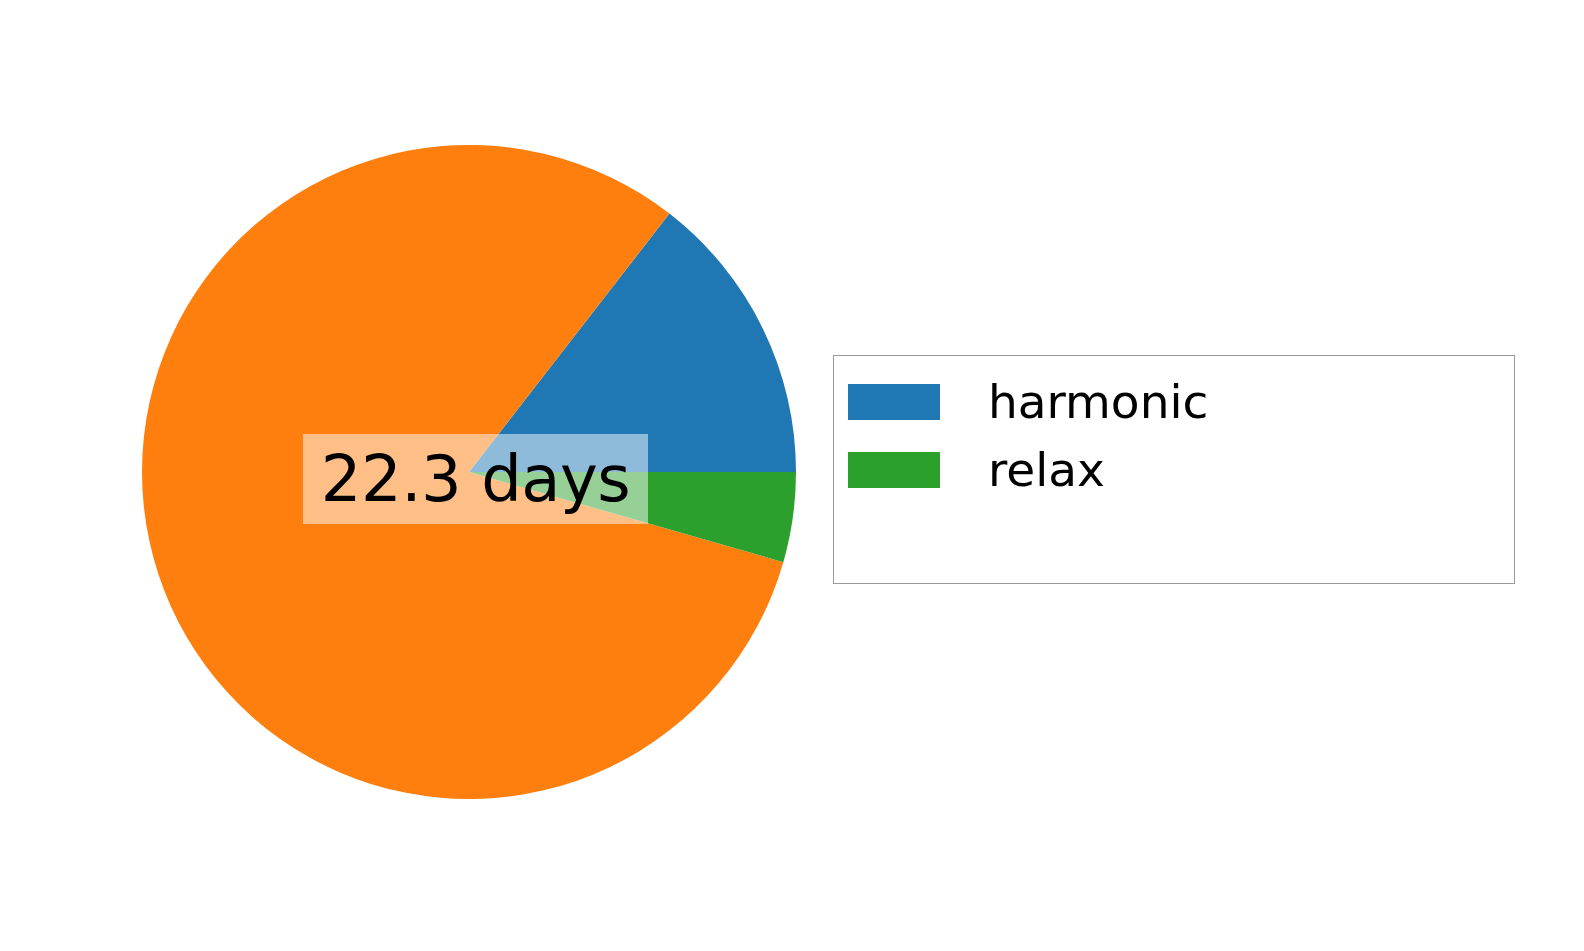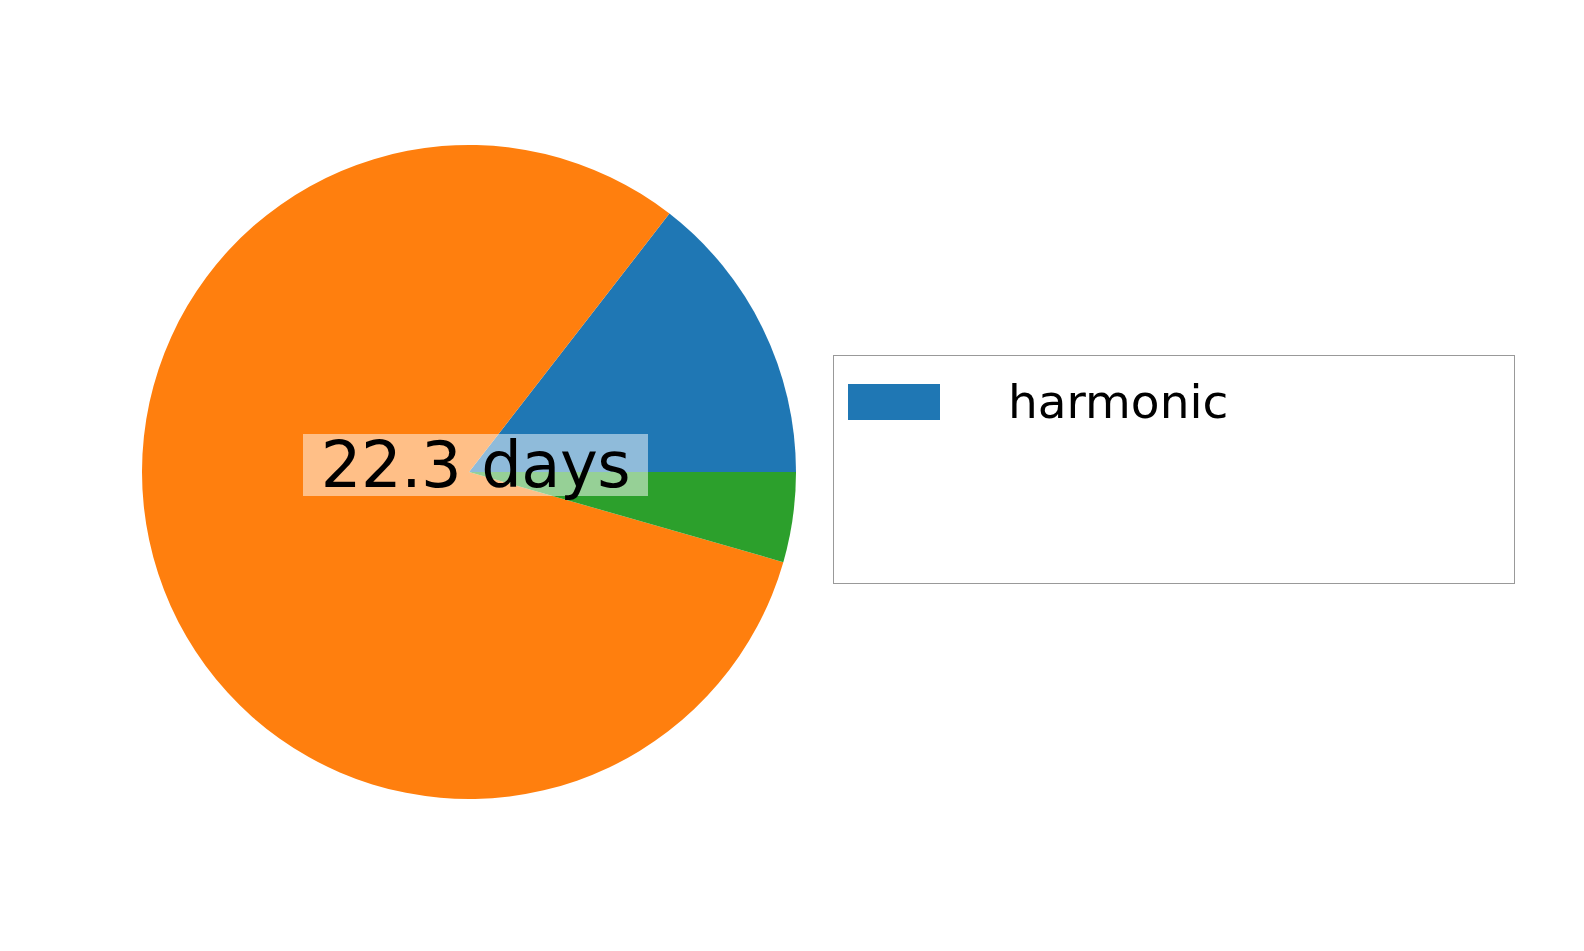--- a/index.html
+++ b/index.html
@@ -26,21 +26,21 @@
     left: 0; top: 0;
     width: 1584px;
     height: 951px;
   }
   
   #center-label {
     position: absolute;
     left: 303px;
     top: 434px;
     width: 345px;
-    height: 62px;
+    height: 90px;
     background: rgba(255,255,255,0.5);
     display: flex;
     align-items: center;
     justify-content: center;
     box-sizing: border-box;
   }
   #center-label .txt {
     font-size: 64px;
     line-height: 64px;
     color: #000000;
@@ -70,21 +70,21 @@
     display: flex;
     align-items: center;
     height: 68px;
   }
   .legend-swatch {
     width: 92px;
     height: 36px;
     flex: 0 0 auto;
   }
   .legend-text {
-    margin-left: 68px;
+    margin-left: 48px;
     font-size: 47px;
     line-height: 50px;
     color: #000000;
     white-space: nowrap;
     font-family: "DejaVu Sans", sans-serif;
   }
 </style>
 </head>
 <body>
 
@@ -104,17 +104,21 @@
 
   <div id="legend">
     <div id="legend-inner">
 
       <div class="legend-row">
         <span class="legend-swatch" style="background-color: rgb(31, 119, 180);"></span>
         <span class="legend-text">harmonic</span>
       </div>
 
 
+      <div class="legend-row">
+        <span class="legend-swatch" style="background-color: rgb(44, 160, 44);"></span>
+        <span class="legend-text">relax</span>
+      </div>
 
     </div>
   </div>
 
 </div>
 
 </body></html>

